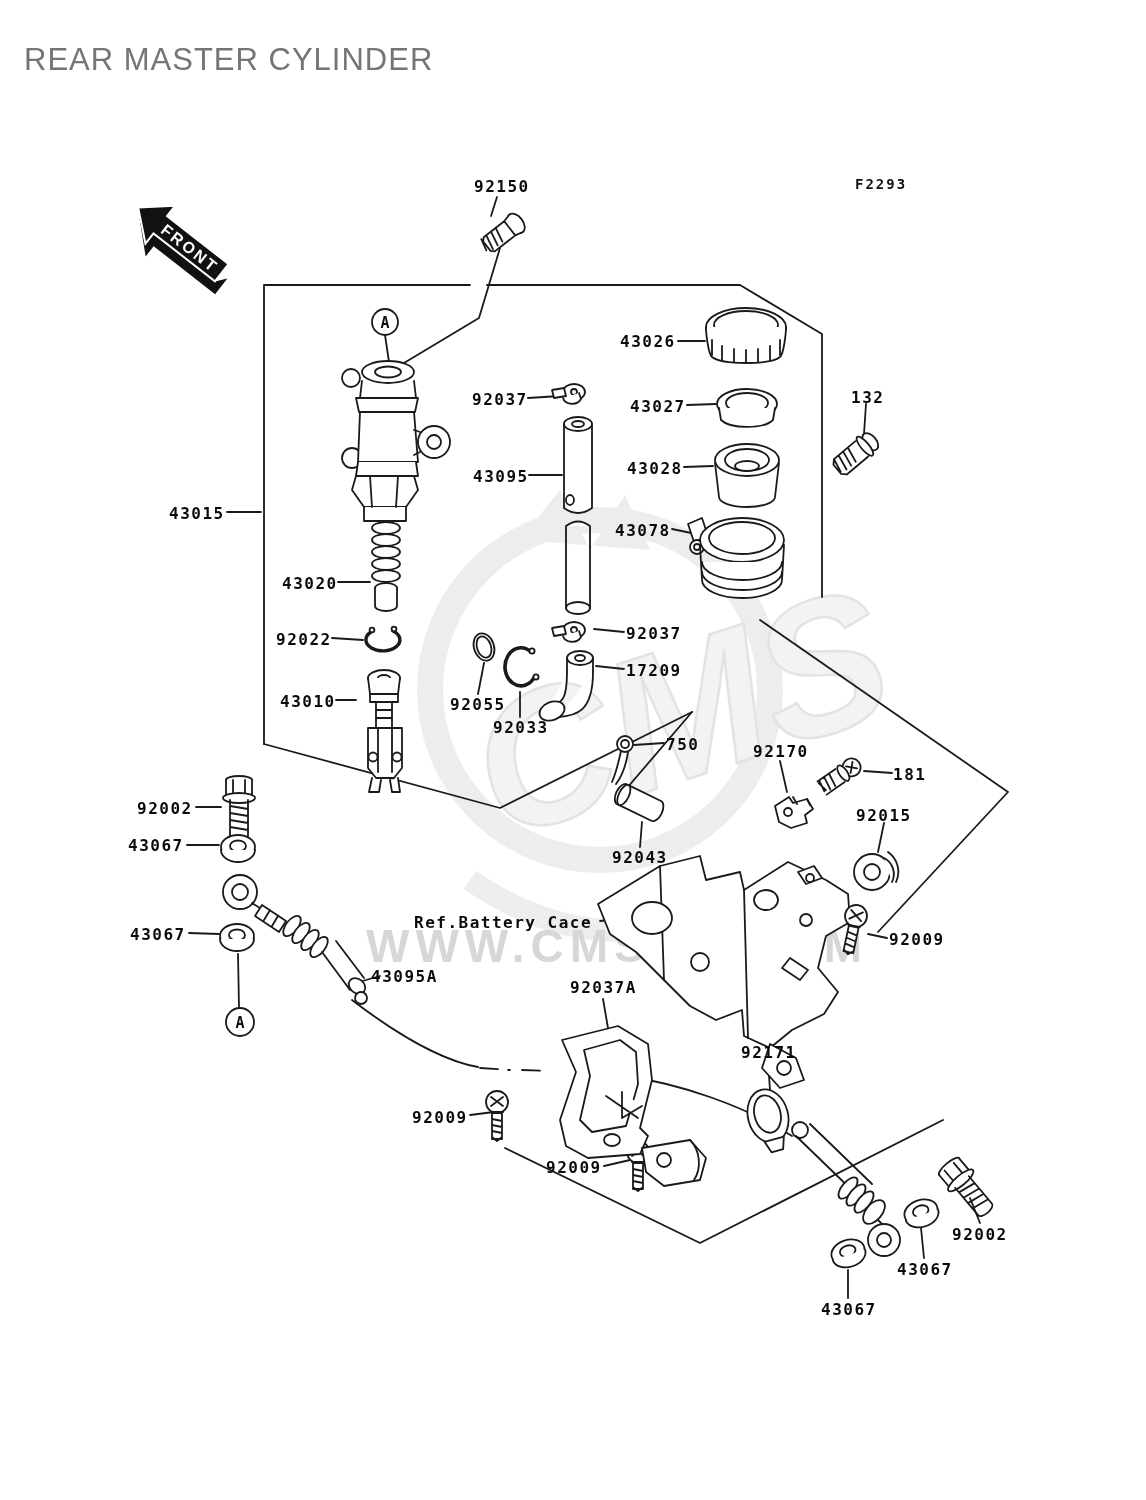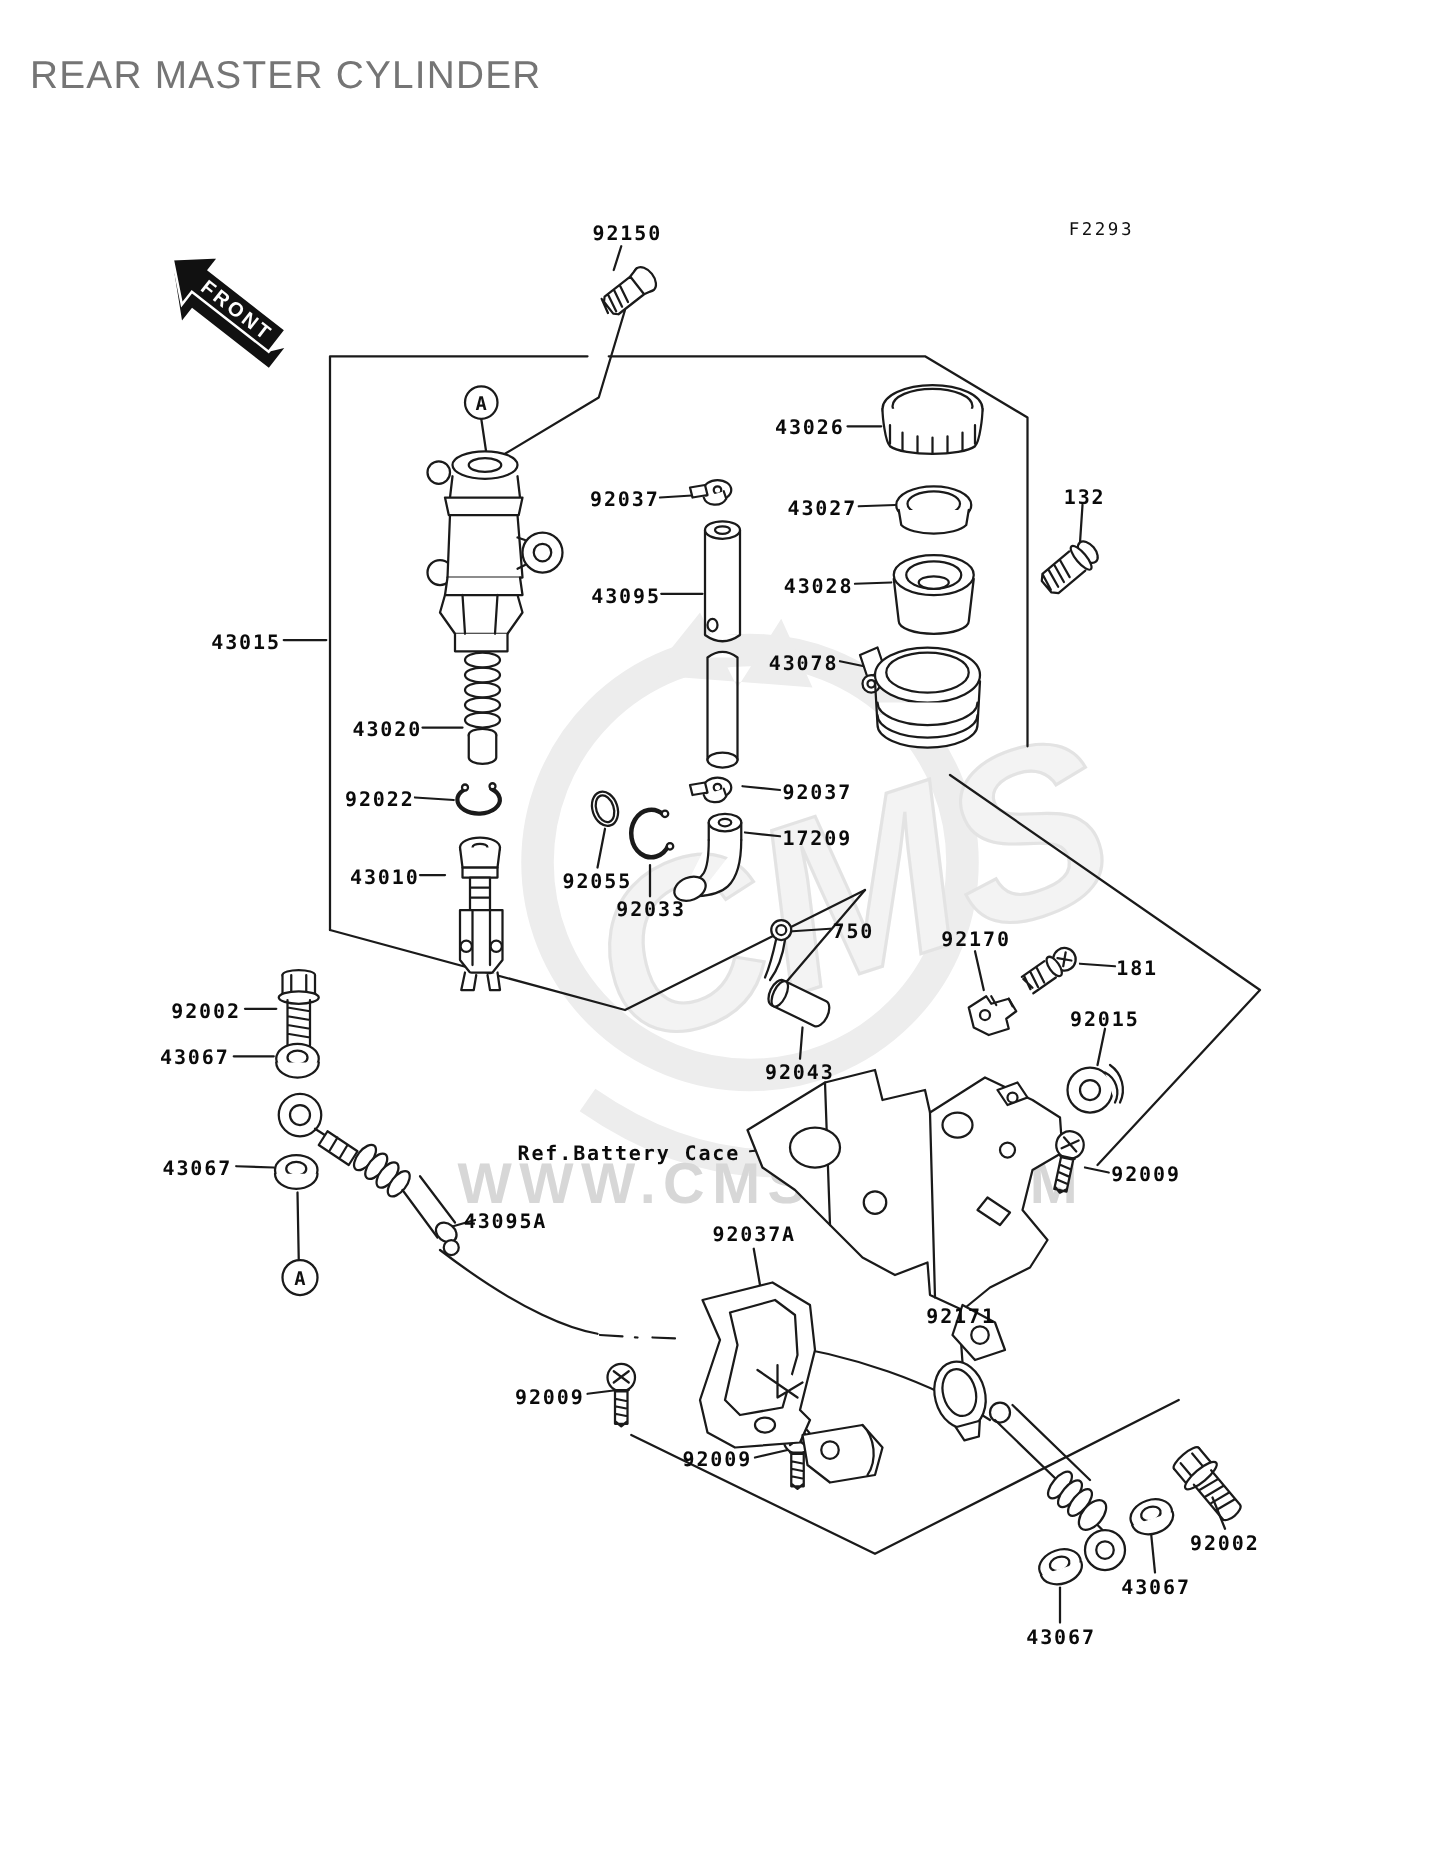--- a/index.html
+++ b/index.html
@@ -1,20 +1,20 @@
 <!DOCTYPE html>
 <html><head>
 <meta charset="utf-8">
 <style>
   html,body{margin:0;padding:0;background:#fff;}
   .page{position:relative;width:1146px;height:1500px;background:#fff;overflow:hidden;
         font-family:"DejaVu Sans Mono", monospace;border-bottom:2px solid #d8d8d8;}
   .title{position:absolute;left:24px;top:12px;font-family:"Liberation Sans",sans-serif;
          font-size:31px;color:#757575;letter-spacing:1px;margin-top:30px;}
-  .figcode{position:absolute;left:855px;top:176px;font-size:14px;font-weight:normal;
+  .figcode{position:absolute;left:855px;top:176px;font-size:14px;font-weight:bold;
            color:#111;letter-spacing:2px;}
   .plabel{position:absolute;font-size:16px;font-weight:bold;color:#0b0b0b;
           letter-spacing:1.5px;white-space:nowrap;}
   .footer{position:absolute;left:50%;top:1444px;transform:translateX(-50%);
           font-family:"Liberation Sans",sans-serif;font-size:41px;color:#cc0000;
           white-space:nowrap;cursor:pointer;}
   svg{position:absolute;left:0;top:0;}
   .lineart{stroke:#1a1a1a;stroke-width:1.8;fill:none;stroke-linecap:round;stroke-linejoin:round;}
   .fillpart{fill:#ffffff;}
 </style>

